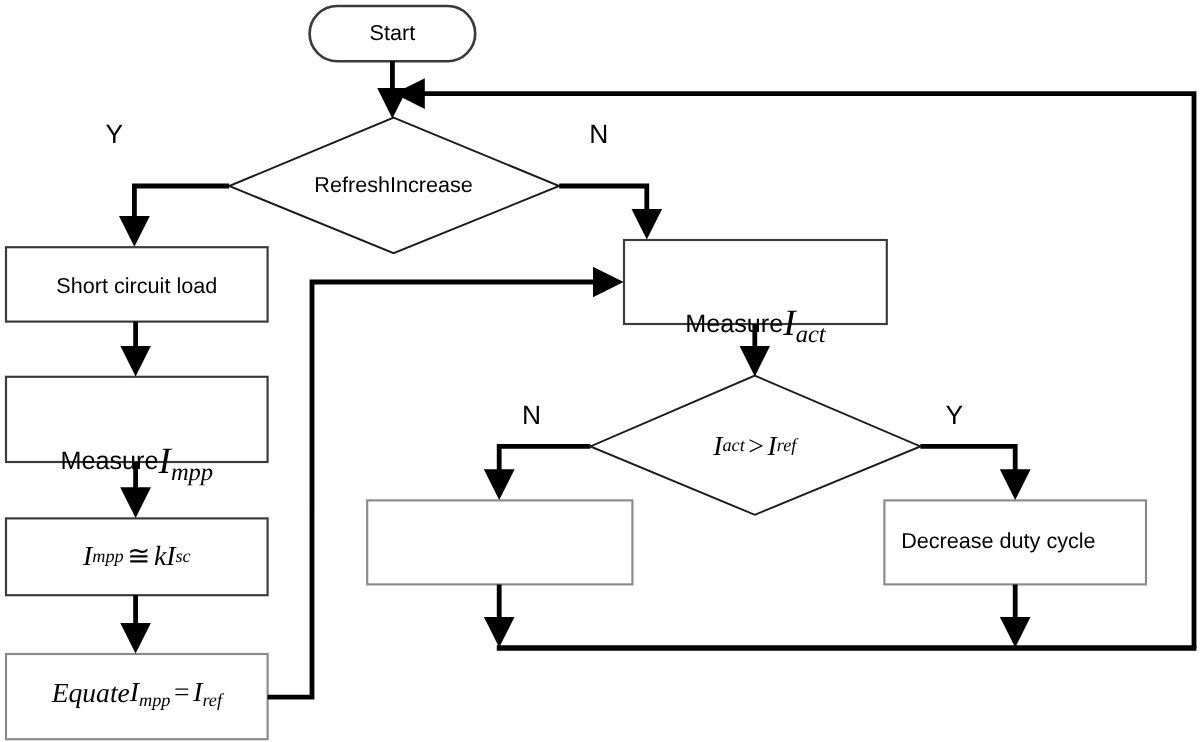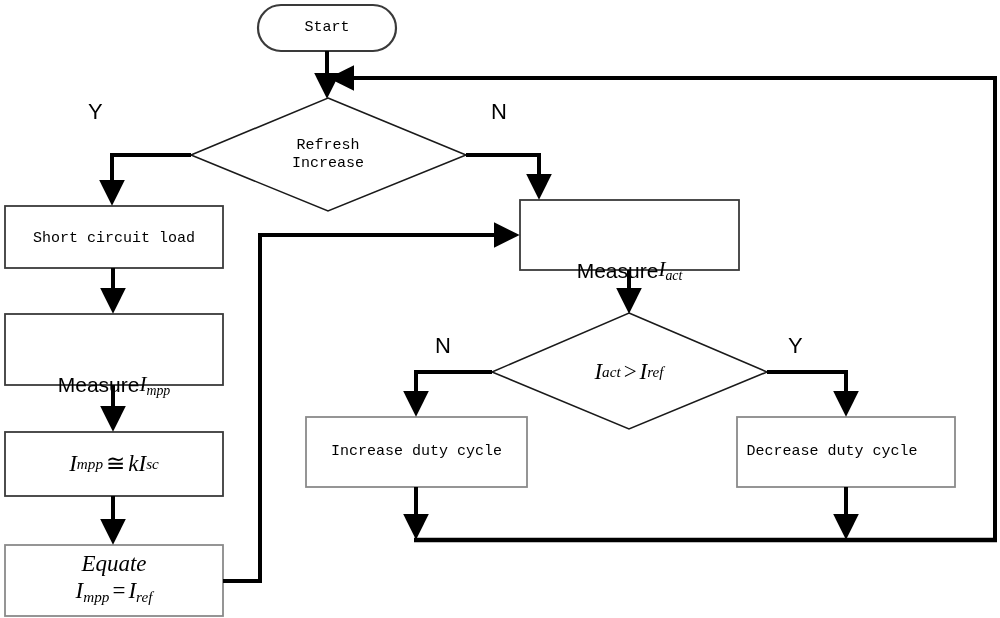--- a/index.html
+++ b/index.html
@@ -24,57 +24,57 @@
     position:absolute;
     display:flex;
     align-items:center;
     justify-content:center;
     text-align:center;
     line-height:1.18;
     pointer-events:none;
     white-space:nowrap;
   }
   .plain{
-    font-family:Liberation Mono, monospace;
-    font-size:15px;
+    font-family:Liberation Sans, sans-serif;
+    font-size:18px;
   }
   .mathline{
     font-family:"Liberation Serif", serif;
     font-style:italic;
     font-size:23px;
   }
   .math-mixed{
     font-family:"Liberation Sans", sans-serif;
     font-size:21px;
     margin-top:36px;
   }
   .math-mixed .mv{
     font-family:"Liberation Serif", serif;
     font-style:italic;
-    font-size:21px;
+    font-size:31px;
   }
   sub{
     font-size:0.66em;
     vertical-align:-0.28em;
     font-style:italic;
     font-family:"Liberation Serif", serif;
   }
   .op{
     font-style:normal;
     padding:0 3px;
   }
   .branch-label{
     position:absolute;
     font-family:"Liberation Sans", sans-serif;
     font-size:22px;
     color:#000;
     pointer-events:none;
   }
   .stack{
-    flex-direction:column;
+    flex-direction:row;
   }
 </style>
 </head>
 <body>
 
 <div id="canvas">
 
   <svg id="flow-svg" viewBox="0 0 1000 618">
     <defs>
       <marker id="arrow" viewBox="0 0 12 12" refX="9" refY="6" markerWidth="7" markerHeight="7" orient="auto-start-reverse">
@@ -165,21 +165,20 @@
   </div>
 
   <div class="node-label mathline" style="left:529px; top:340px; width:200px; height:64px;">
     <span>I</span>
       <sub>act</sub>
       <span class="op">&gt;</span>
       <span>I</span>
       <sub>ref</sub>
   </div>
 
-  <div class="node-label plain" style="left:306px; top:417px; width:221px; height:70px;">Increase duty cycle</div>
 
   <div class="node-label plain" style="left:737px; top:417px; width:190px; height:70px;">Decrease duty cycle</div>
 
   <div class="branch-label" style="left:88px; top:99px;">Y</div>
 
   <div class="branch-label" style="left:491px; top:99px;">N</div>
 
   <div class="branch-label" style="left:435px; top:333px;">N</div>
 
   <div class="branch-label" style="left:788px; top:333px;">Y</div>

